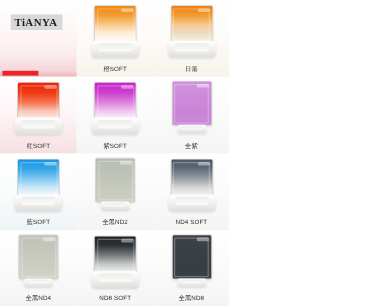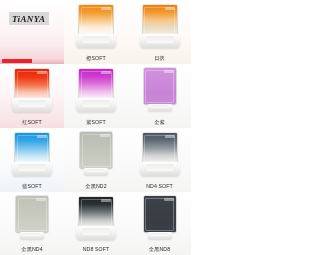--- a/index.html
+++ b/index.html
@@ -139,21 +139,20 @@
     position: relative;
   }
   .logo {
     position: absolute;
     left: 9px;
     top: 12px;
     padding: 1.5px 4px 1.5px 3px;
     background: #d8d8d8;
     color: #1b1b1b;
     font-family: "Liberation Serif", serif;
-    font-style: italic;
     font-weight: bold;
     font-size: 9px;
     line-height: 10px;
     letter-spacing: .4px;
   }
   .logo-streak {
     position: absolute;
     left: 0;
     bottom: 0;
     width: 100%;

